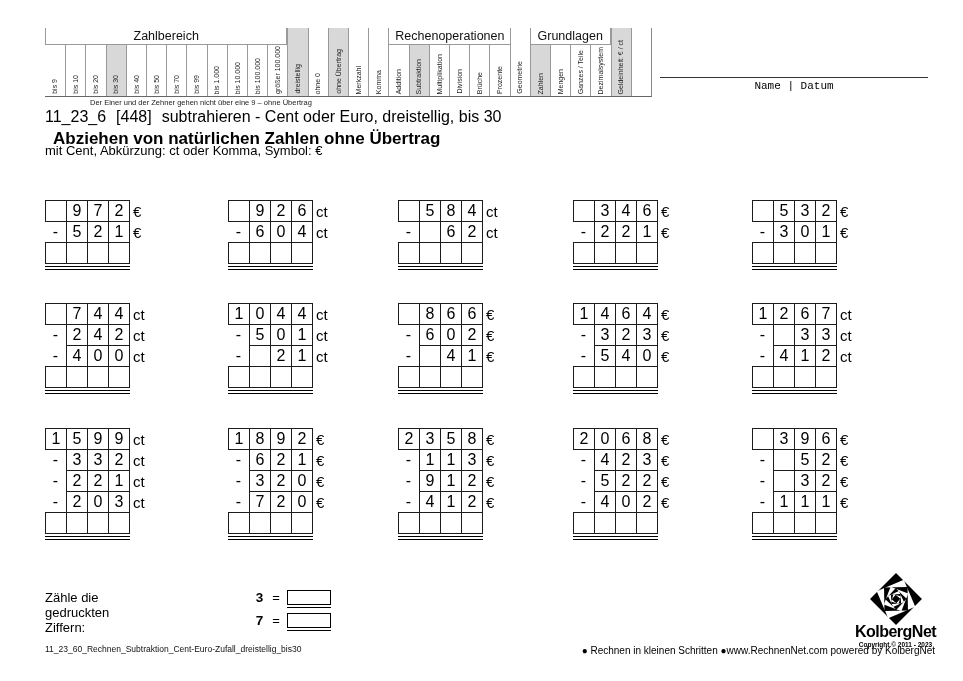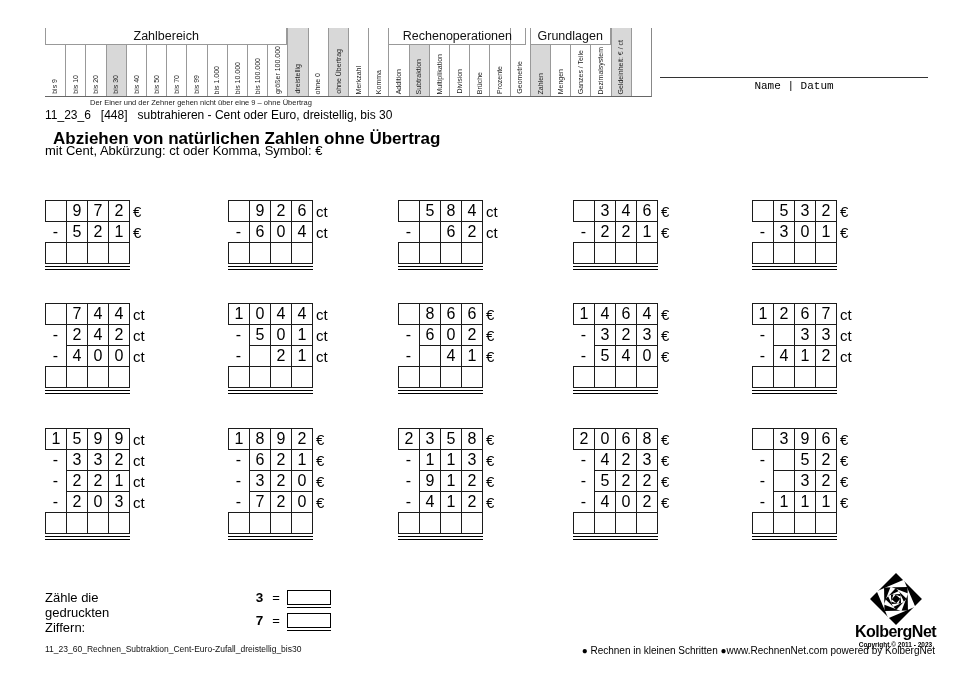--- a/index.html
+++ b/index.html
@@ -16,21 +16,21 @@
   .tm-group{position:absolute;top:0;height:17px;box-sizing:border-box;
             border-left:1px solid #999;border-right:1px solid #999;border-bottom:1px solid #999;
             display:flex;align-items:center;justify-content:center;font-size:12.5px;color:#111;}
 
   
   .name-line{position:absolute;left:660px;top:68px;width:268px;height:9px;border-bottom:1px solid #333;}
   .name-label{position:absolute;left:660px;top:80px;width:268px;text-align:center;font-size:11px;color:#000;font-family:Liberation Mono, monospace;}
 
   
   .footnote{position:absolute;left:45px;top:98px;font-size:7.5px;color:#222;margin-left:45px;}
-  .code-line{position:absolute;left:45px;top:108px;font-size:12px;color:#000;}
+  .code-line{position:absolute;left:45px;top:108px;font-size:16px;color:#000;}
   .code-line .gap{display:inline-block;width:10px;}
   .main-title{position:absolute;left:45px;top:121px;font-size:17px;font-weight:bold;color:#000;margin:8px;}
   .sub-title{position:absolute;left:45px;top:143px;font-size:13px;color:#000;}
 
   
   .problems-area{position:absolute;left:0;top:0;width:963px;height:681px;}
   .problem{position:absolute;}
   .prow{display:flex;height:22px;margin-top:-1px;}
   .prow:first-child{margin-top:0;}
   .cell{width:22px;height:22px;box-sizing:border-box;border:1px solid #1c1c1c;
@@ -146,21 +146,21 @@
         <span class="vtext">Ganzes / Teile</span>
       </div>
       <div class="tm-col" style="left: 545.4px; top: 17px; height: 51px; width: 20.2px;">
         <span class="vtext">Dezimalsystem</span>
       </div>
       <div class="tm-col" style="left: 565.6px; top: 0px; height: 68px; width: 20.2px; background: rgb(216, 216, 216);">
         <span class="vtext">Geldeinheit: € / ct</span>
       </div>
       <div class="tm-col" style="left: 585.8px; top: 0px; height: 68px; width: 20.2px;"></div>
       <div class="tm-group" style="left: 0px; width: 242.4px;">Zahlbereich</div>
-      <div class="tm-group" style="left: 343.4px; width: 138px;">Rechenoperationen</div>
+      <div class="tm-group" style="left: 343.4px; width: 123px;">Rechenoperationen</div>
       <div class="tm-group" style="left: 484.8px; width: 80.8px;">Grundlagen</div>
     </div>
 
   <div class="name-line"></div>
   <div class="name-label">Name | Datum</div>
 
   <div class="footnote">Der Einer und der Zehner gehen nicht über eine 9 – ohne Übertrag</div>
 
   <div class="code-line">
     <span>11_23_6</span><span class="gap"></span><span>[448]</span><span class="gap"></span><span>subtrahieren - Cent oder Euro, dreistellig, bis 30</span>

